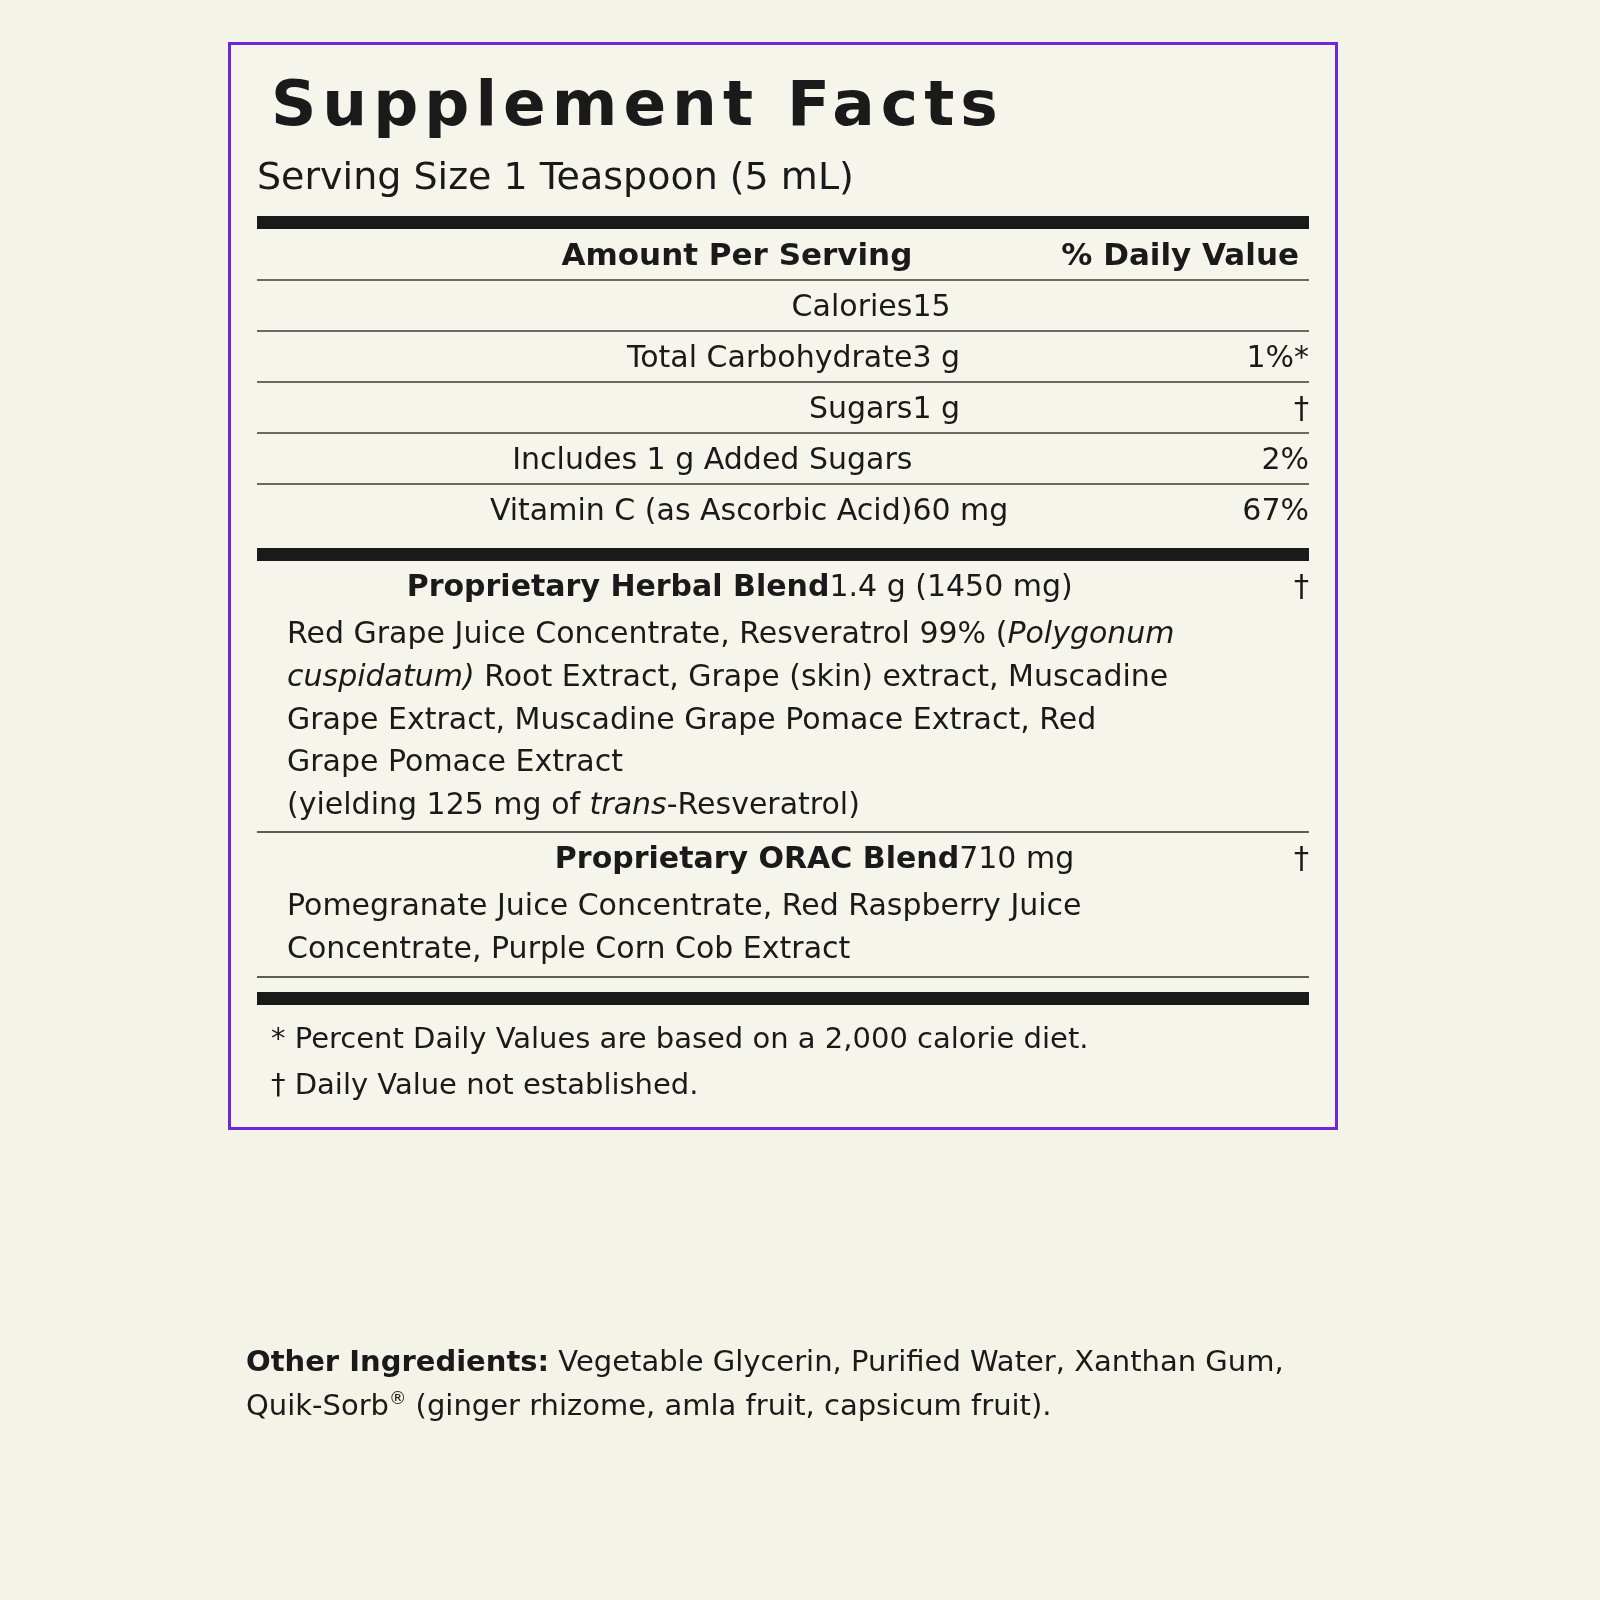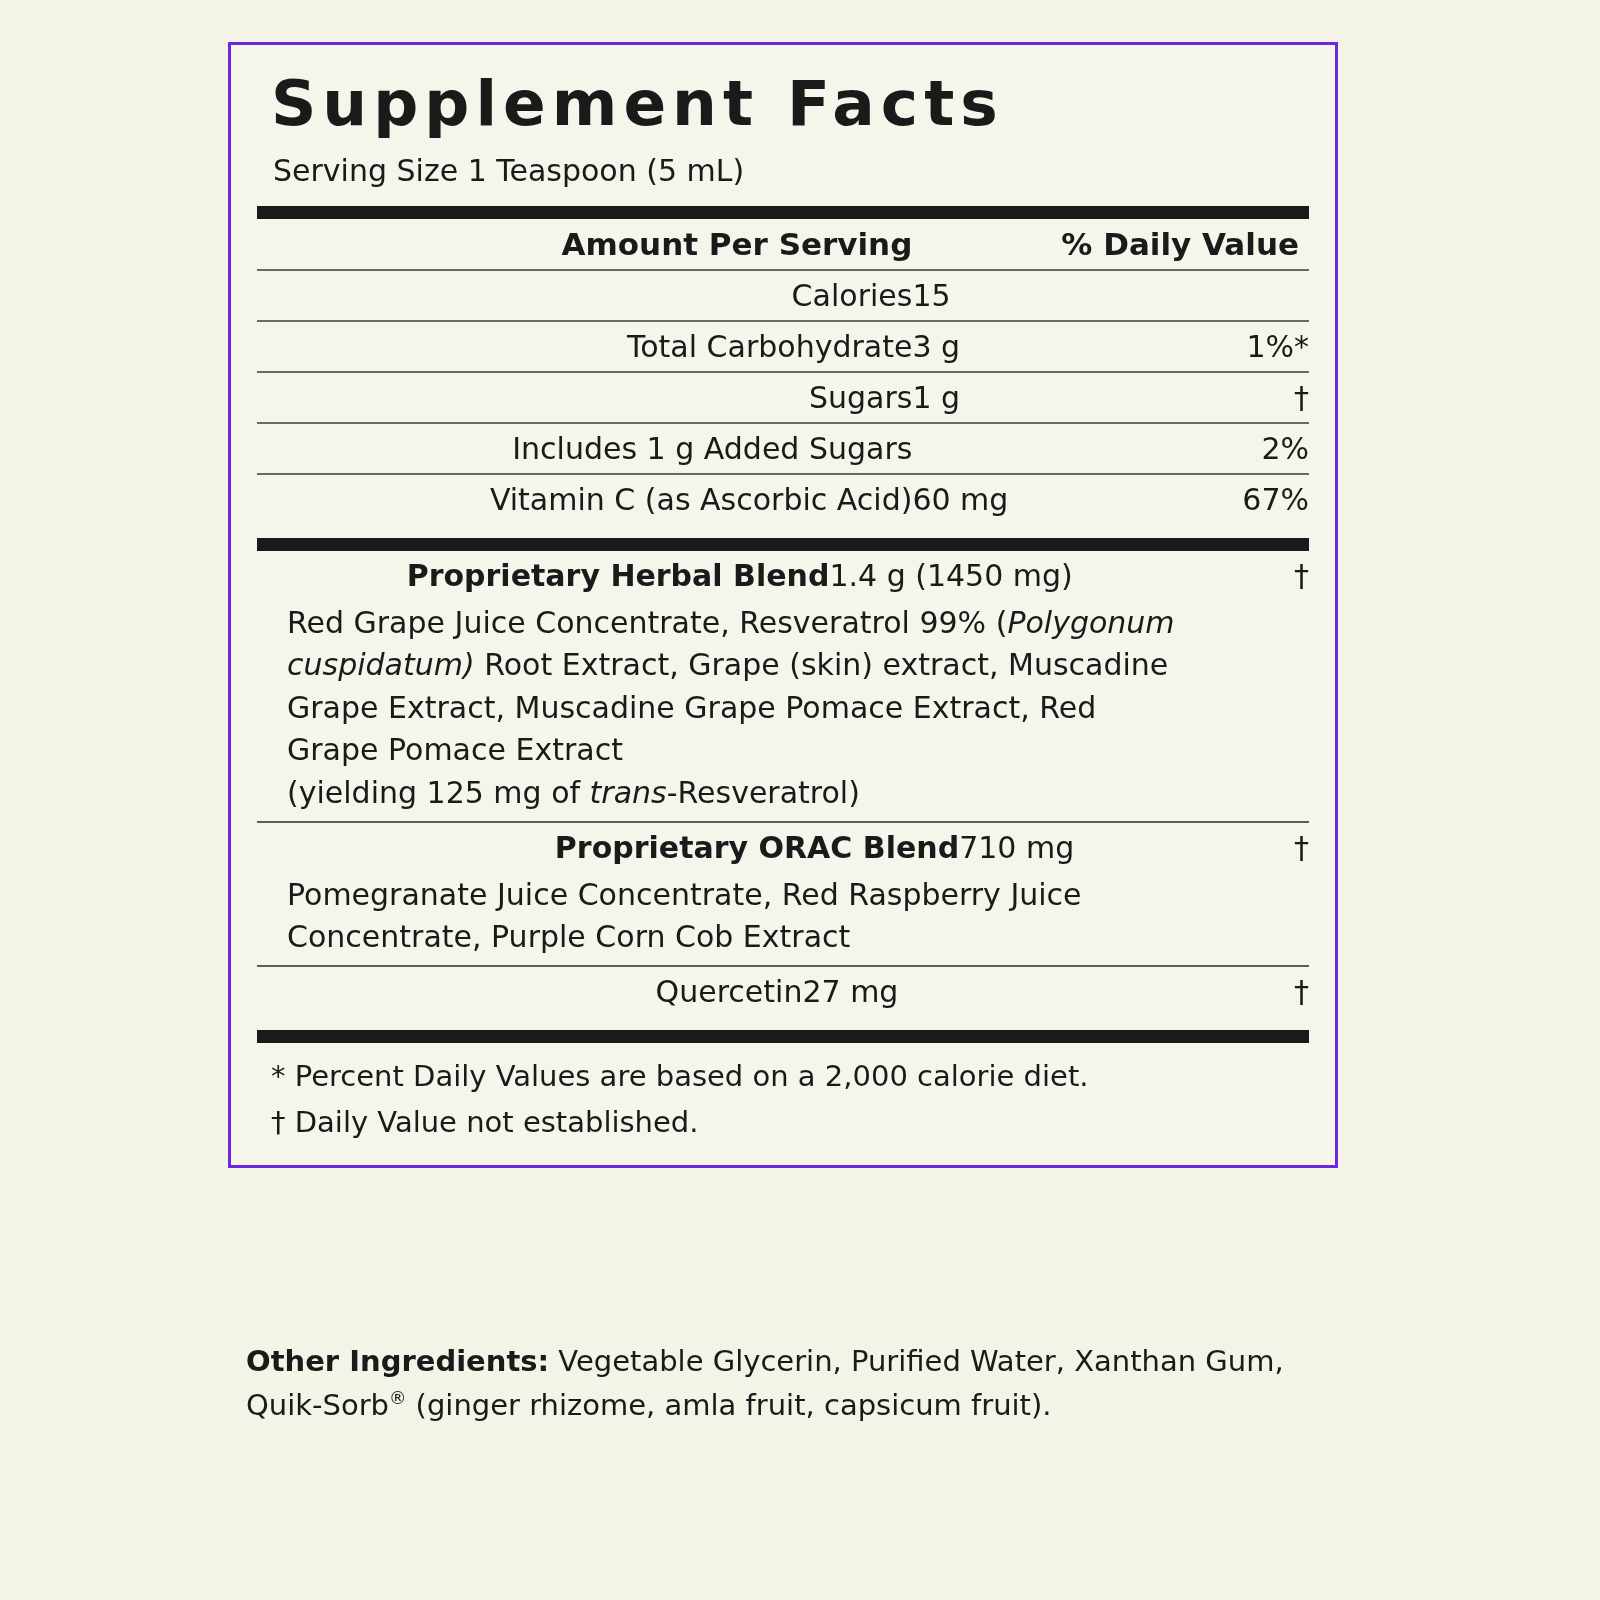--- a/index.html
+++ b/index.html
@@ -33,23 +33,22 @@
   .title {
     font-size: 63px;
     font-weight: bold;
     letter-spacing: 6px;
     line-height: 1.05;
     text-align: left;
     margin: 4px 0 14px 14px;
     white-space: nowrap;
   }
   .serving {
-    font-size: 30px;
+    font-size: 38px;
     line-height: 1.35;
-    margin-left: 16px;
   }
   .rule-thick {
     height: 13px;
     background: #1a1a1a;
     margin: 14px 0 0 0;
   }
   .rule-thin {
     height: 2px;
     background: #5d5d58;
     margin: 0;
@@ -195,29 +194,20 @@
         <td class="col-amt">710 mg</td>
         <td class="col-dv">†</td>
       </tr>
     </tbody>
       </table>
 
     <div class="blend-desc">Pomegranate Juice Concentrate, Red Raspberry Juice Concentrate, Purple Corn Cob Extract</div>
 
     <div class="rule-thin"></div>
 
-    <table class="facts">
-      <tbody>
-          <tr>
-        <td class="col-name">Quercetin</td>
-        <td class="col-amt">27 mg</td>
-        <td class="col-dv">†</td>
-      </tr>
-    </tbody>
-      </table>
 
     <div class="rule-thick"></div>
 
     <div class="footnotes">* Percent Daily Values are based on a 2,000 calorie diet.</div>
     <div class="footnotes" style="padding-top:0">† Daily Value not established.</div>
 
   </div>
 
   <div class="other">
     <b>Other Ingredients:</b><span> Vegetable Glycerin, Purified Water, Xanthan Gum, Quik-Sorb</span><sup class="reg">®</sup><span> (ginger rhizome, amla fruit, capsicum fruit).</span>

